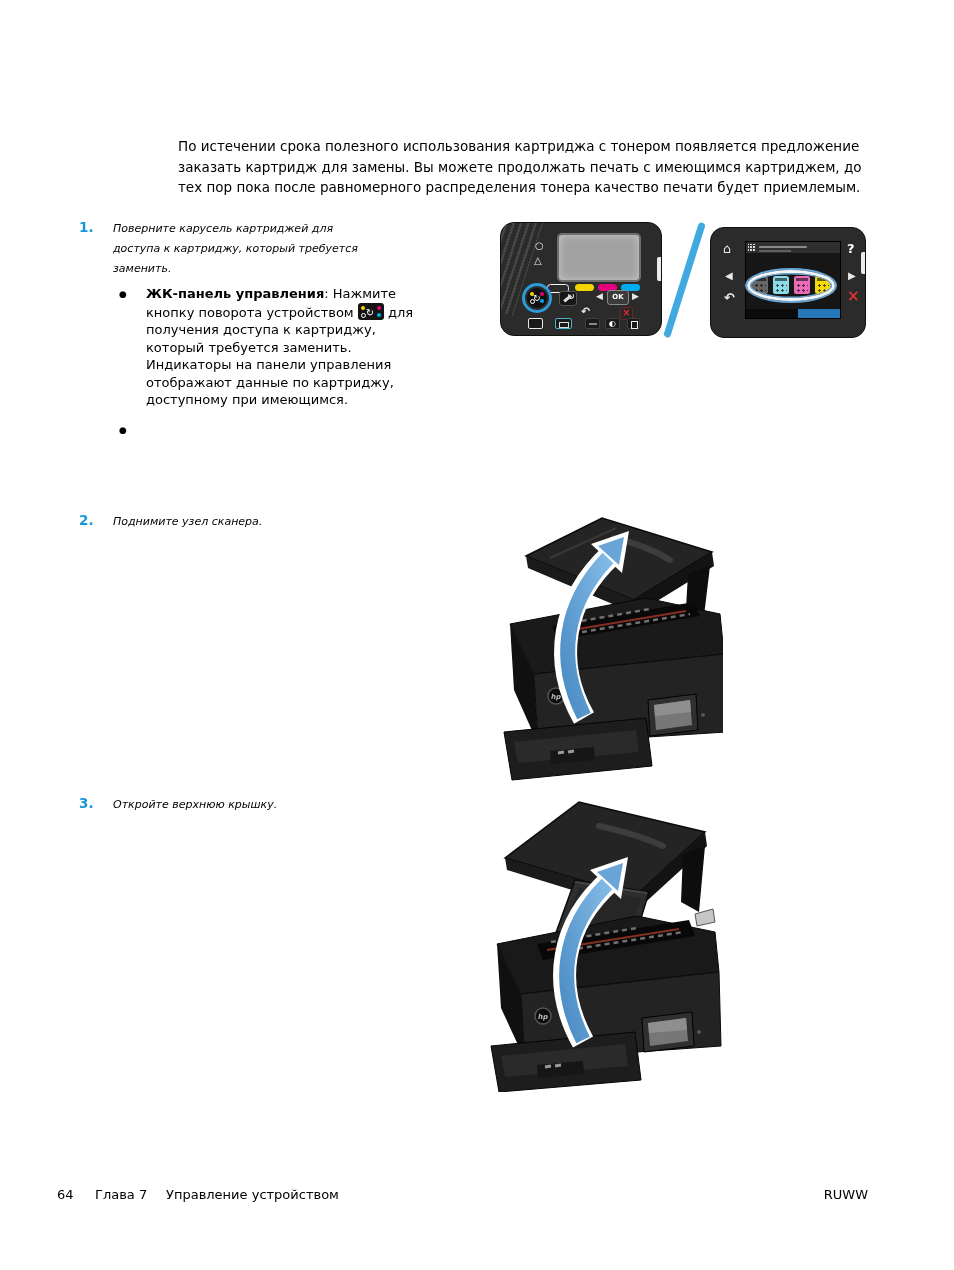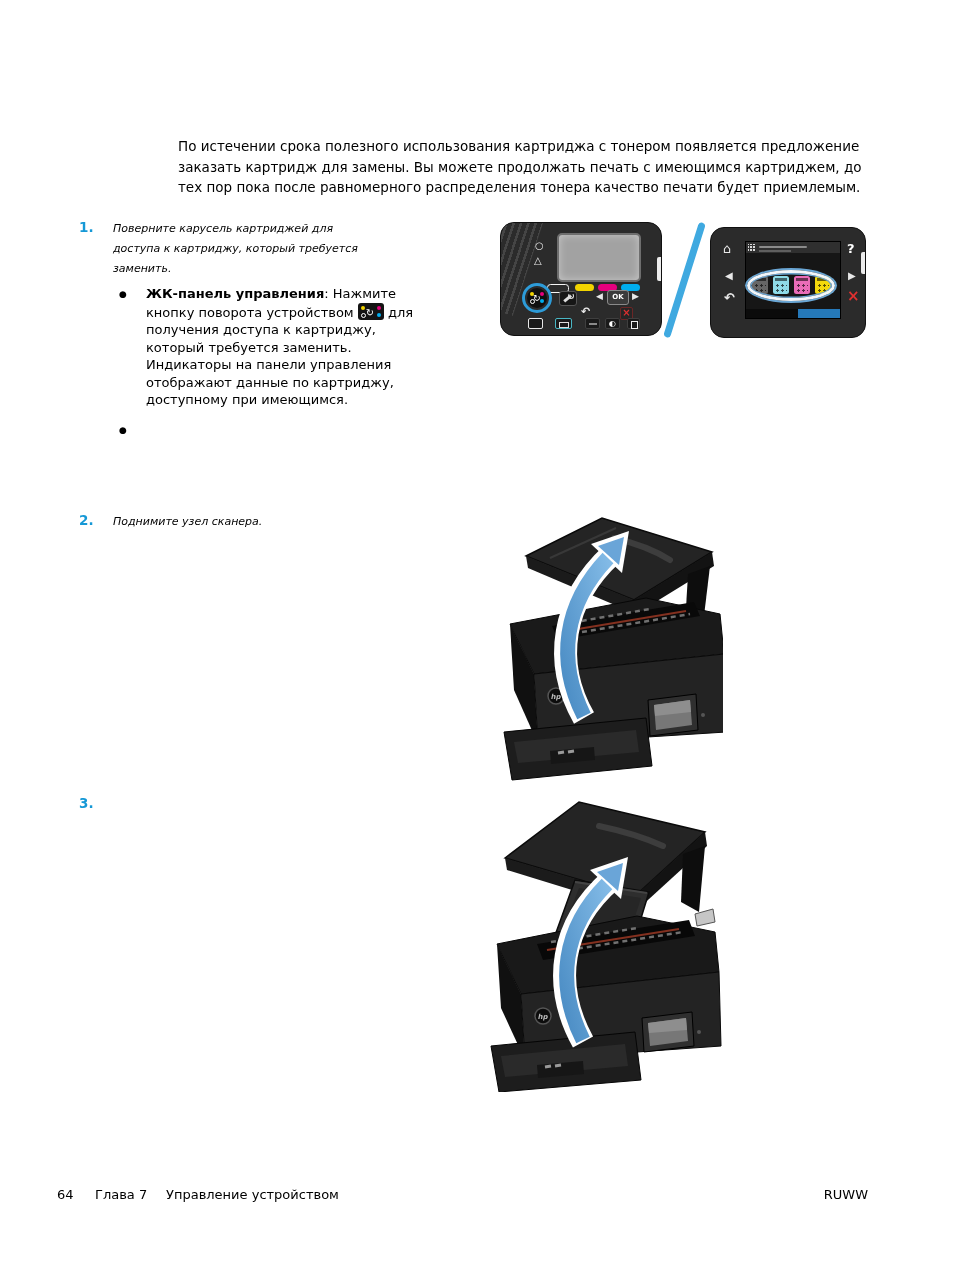--- a/index.html
+++ b/index.html
@@ -262,20 +262,21 @@
       <path d="M60,249 l6,-1 M70,248 l6,-1" stroke="#9a9a9a" stroke-width="3"></path>
 
       <path d="M86,214 C54,158 64,96 114,50" stroke="#fff" stroke-width="23" fill="none"></path>
       <polygon points="131,27 93,40 124,69" fill="#fff"></polygon>
       <path d="M86,212 C58,156 66,100 110,54" stroke="url(#arr)" stroke-width="15" fill="none"></path>
       <polygon points="126,33 100,42 121,61" fill="#6aa5d8"></polygon>
     </svg>
   </div>
 
   <div class="step-num" style="left:79px; top:795px;">3.</div>
+  <div class="step-text" style="left:113px; top:795px; width:360px;">Откройте верхнюю крышку.</div>
 
   <div class="fig3">
     <svg viewBox="0 0 242 300" width="242" height="300">
 
       <polygon points="18,66 92,10 218,40 148,104" fill="#242424" stroke="#0a0a0a" stroke-width="1.5"></polygon>
       <polygon points="148,104 218,40 220,54 150,118" fill="#131313"></polygon>
       <polygon points="18,66 20,78 150,118 148,104" fill="#1b1b1b"></polygon>
       <path d="M112,34 Q150,42 176,54" stroke="#3d3d3d" stroke-width="6" fill="none" stroke-linecap="round"></path>
       <polygon points="196,62 218,54 212,120 194,110" fill="#0d0d0d"></polygon>
 

